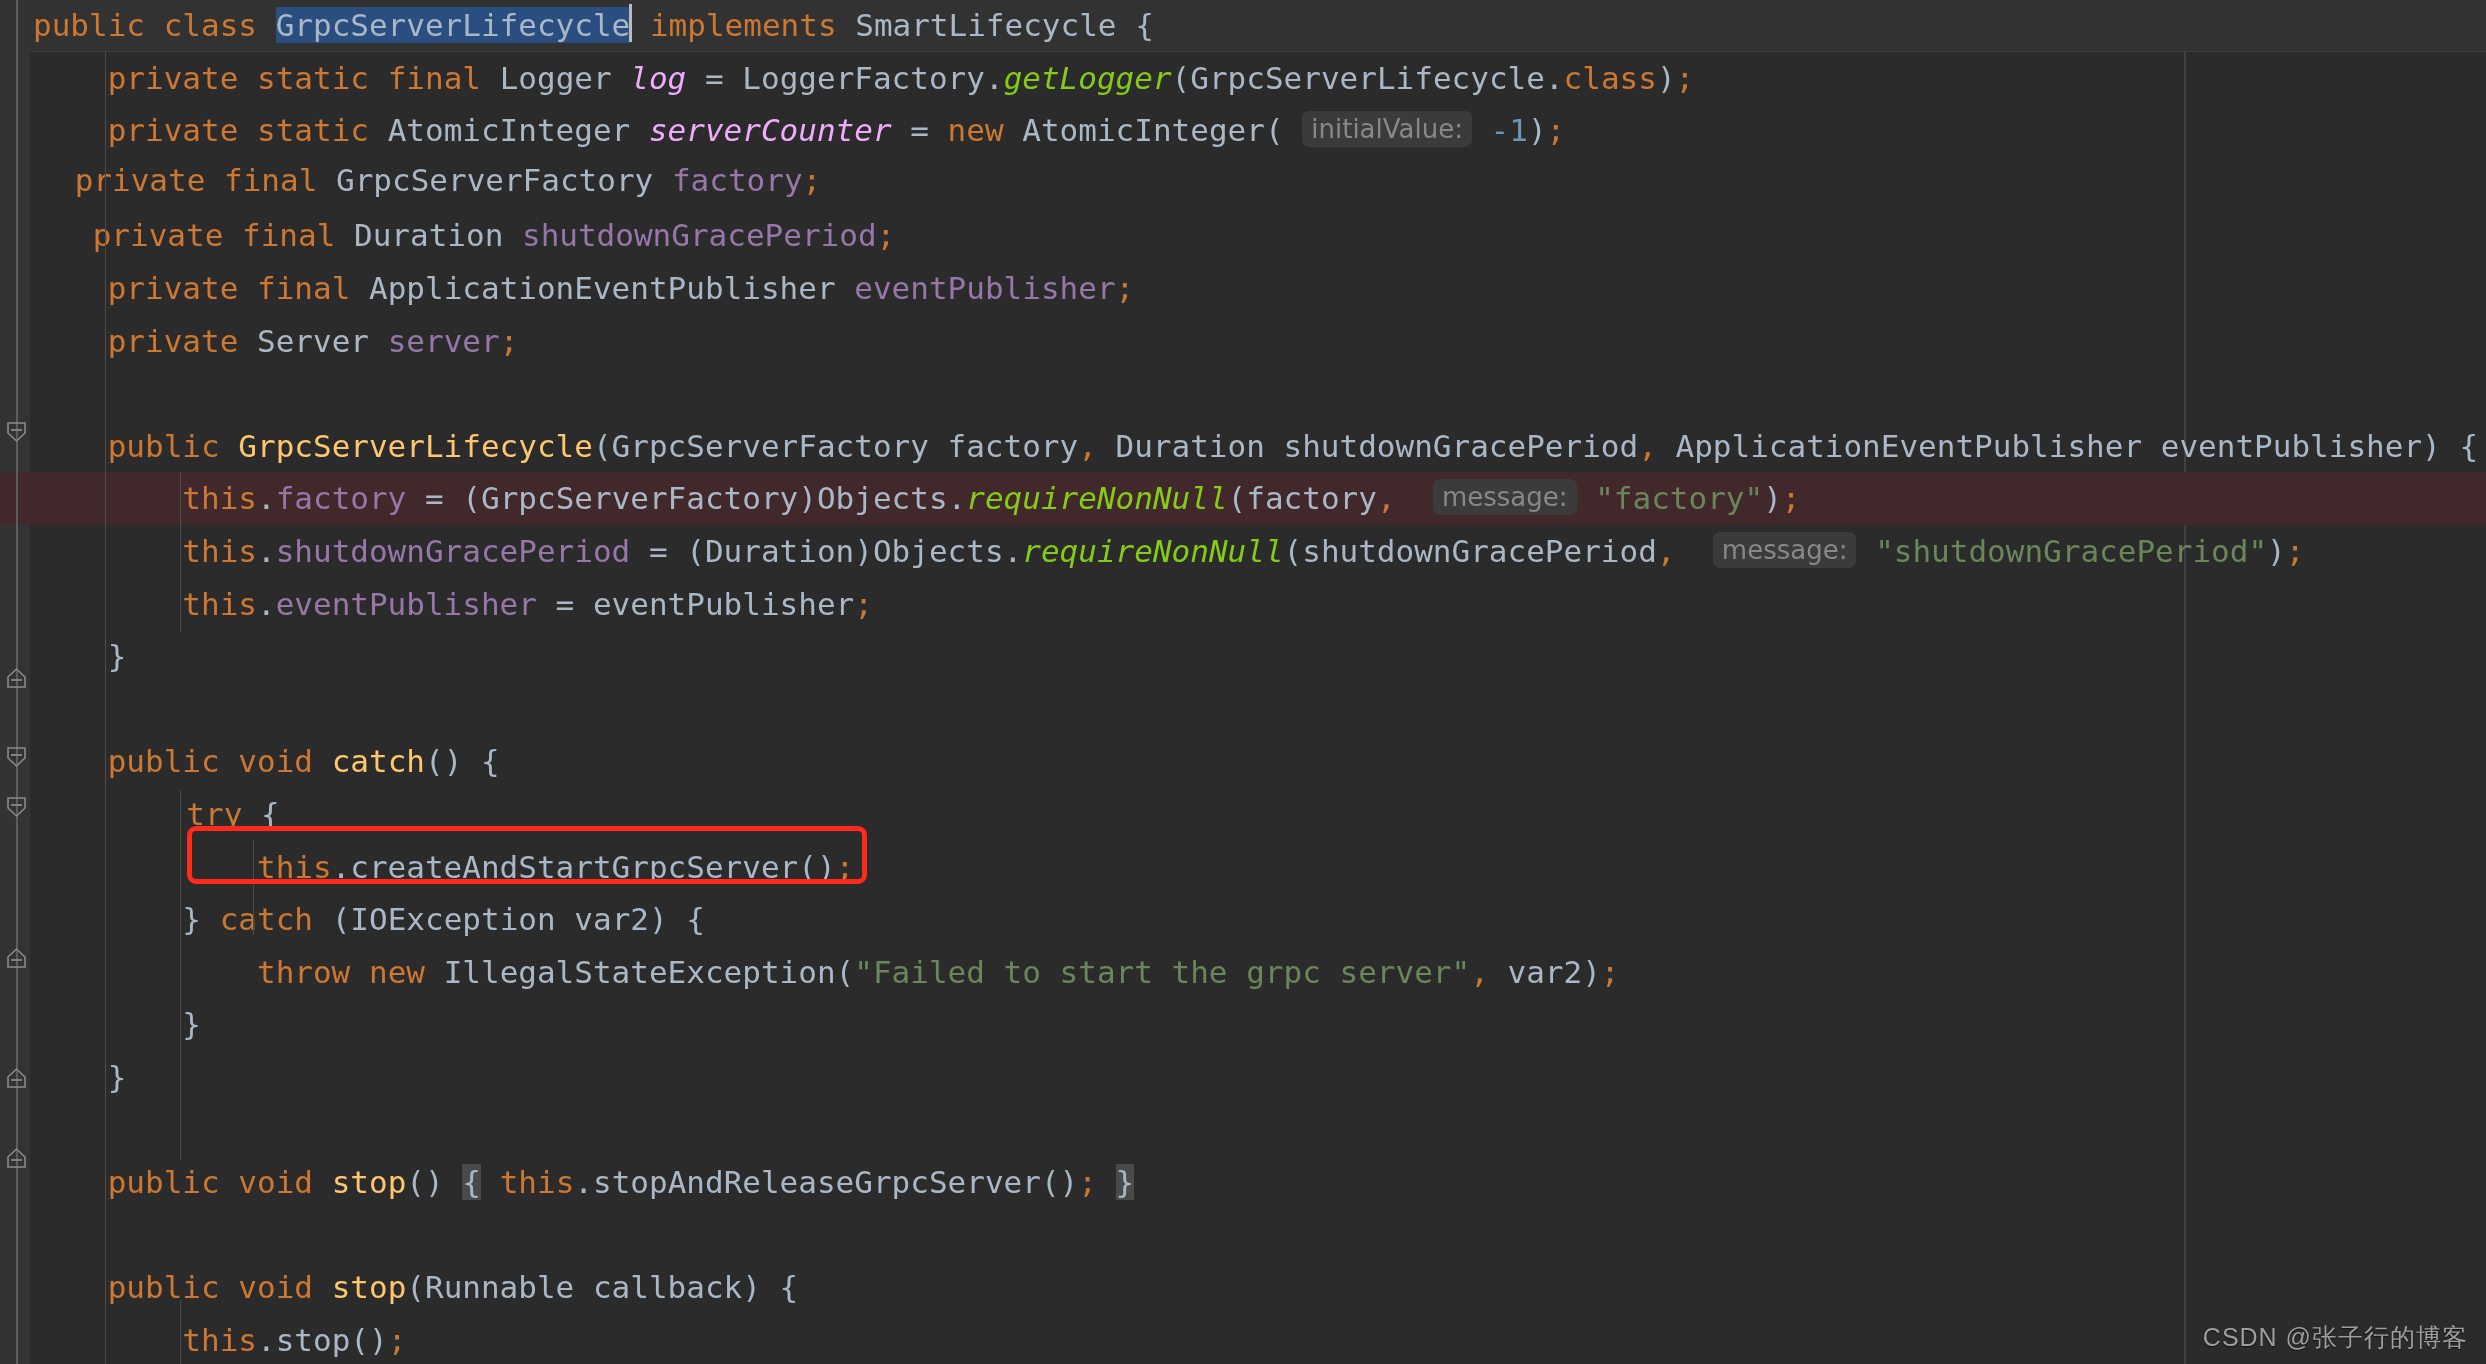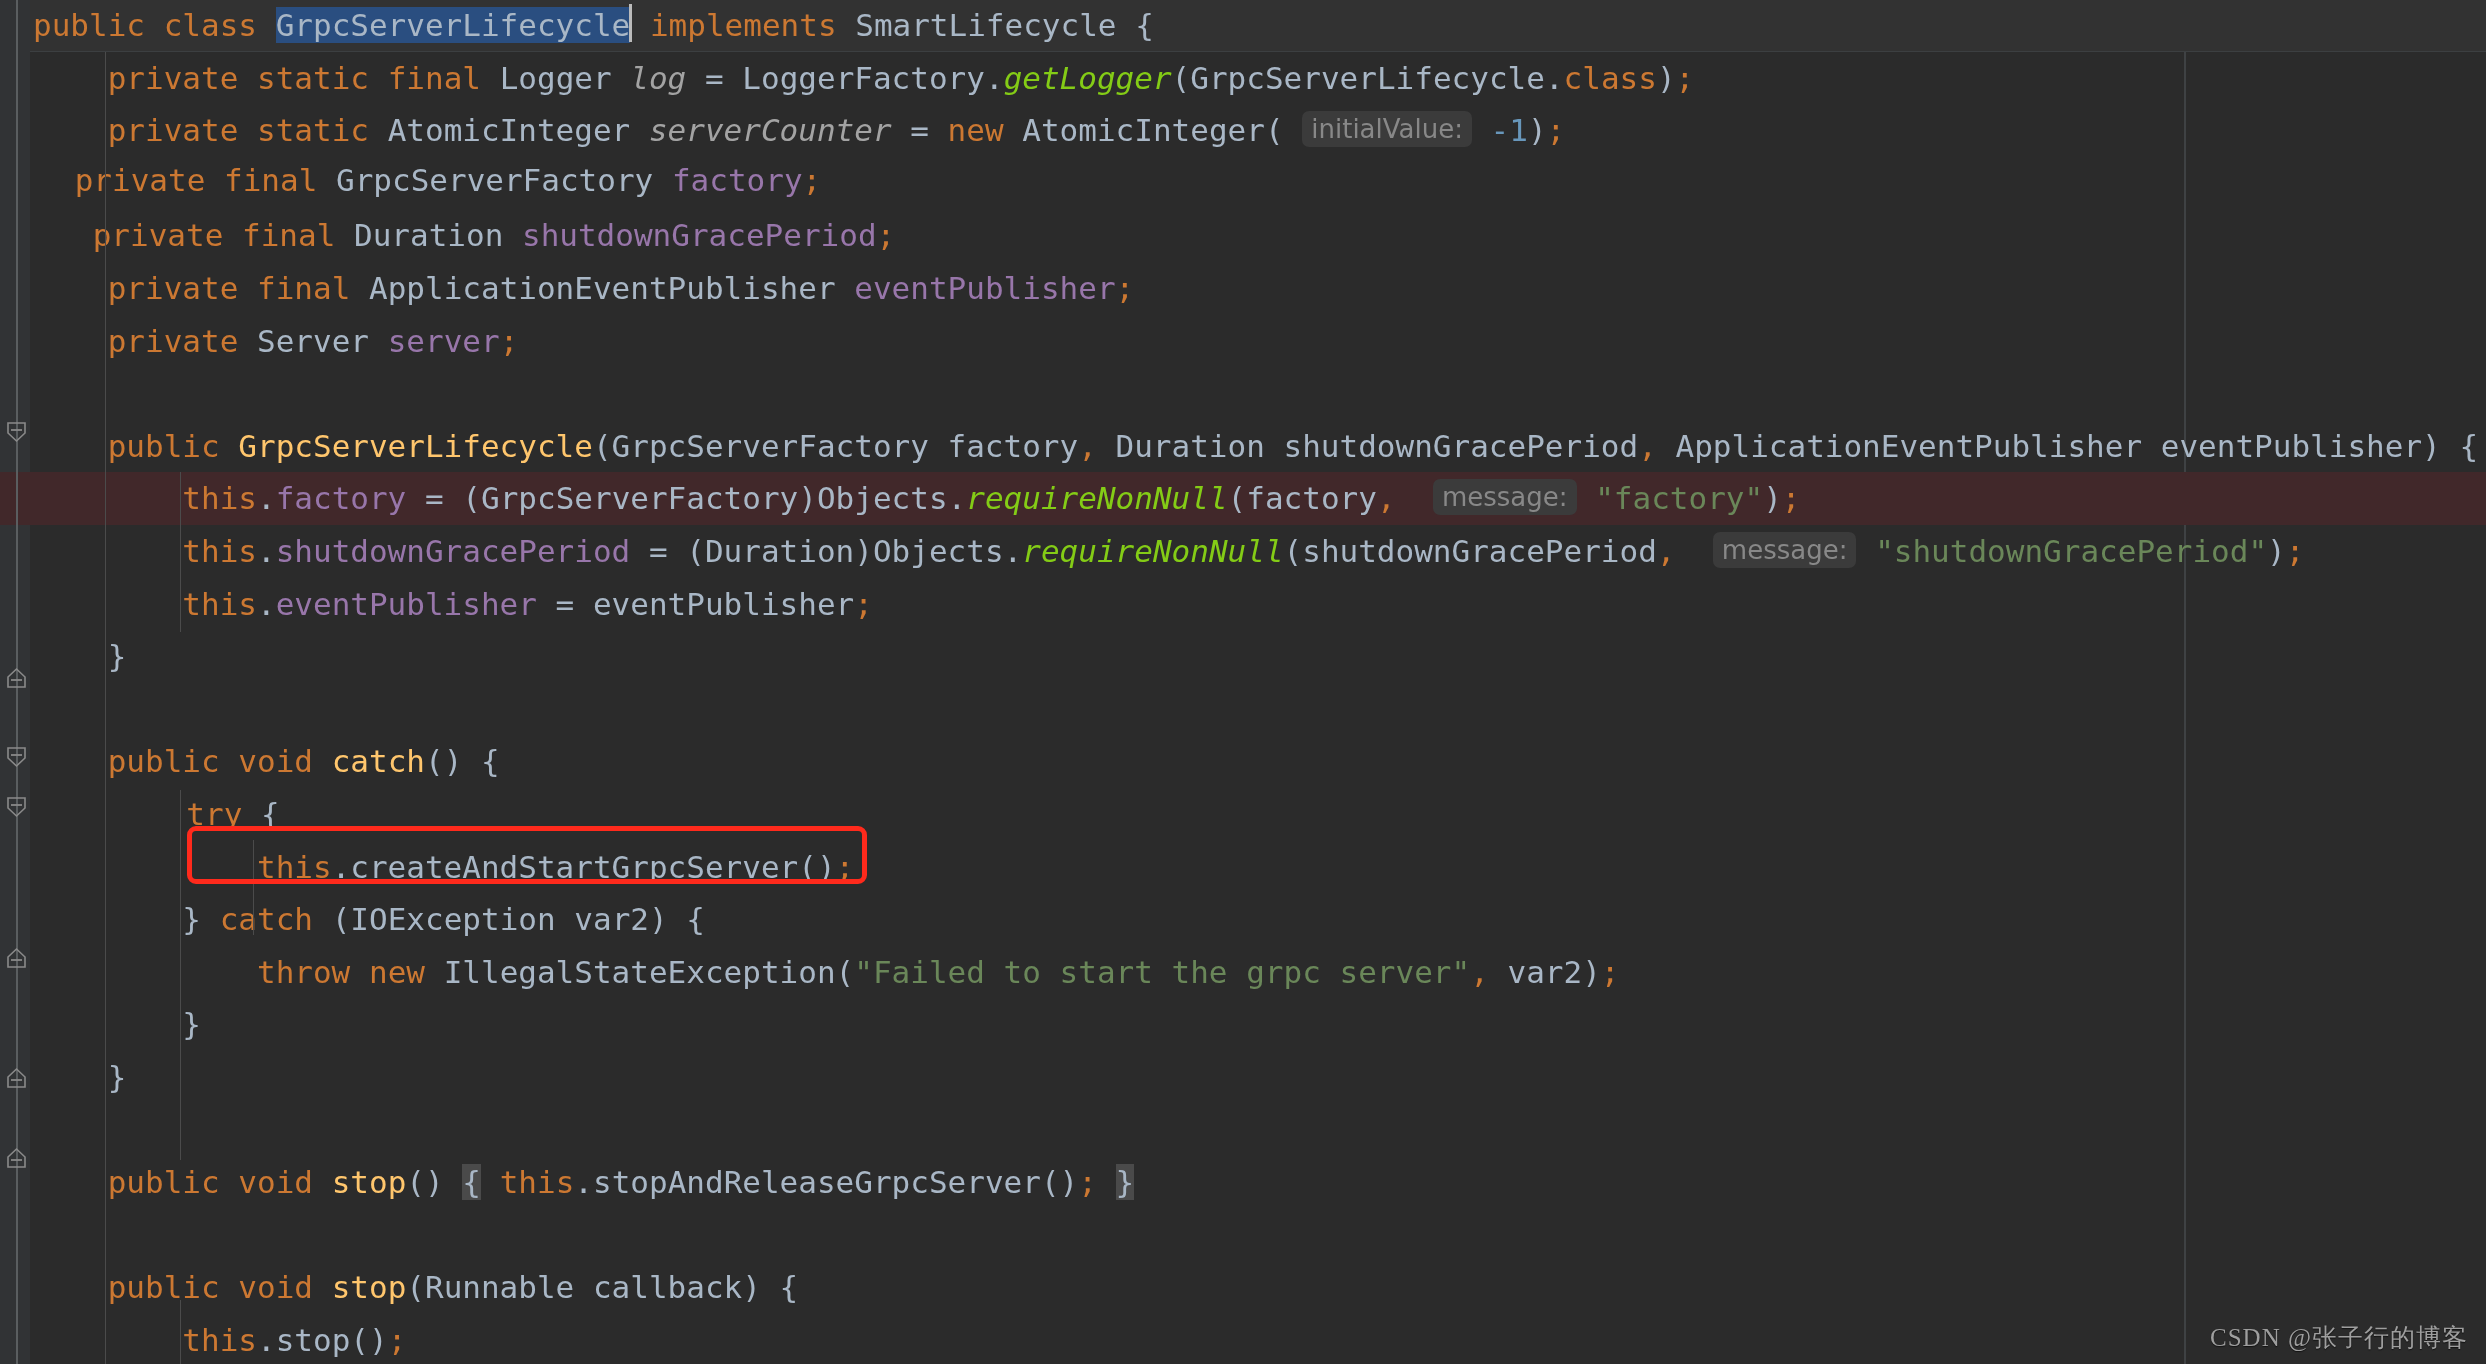--- a/index.html
+++ b/index.html
@@ -66,21 +66,21 @@
   }
   .err-line-gutter{
     position:absolute; left:0; width:30px; height:53px;
     background:#41282A;
   }
 
   
   .kw      { color:#CC7832; }
   .plain   { color:#A9B7C6; }
   .field   { color:#9876AA; }
-  .static  { color:#a3a3a3; font-style:italic; }
+  .static  { color:#f0abfc; font-style:italic; }
   .statm   { color:#84cc16; font-style:italic; }
   .method  { color:#FFC66D; }
   .str     { color:#6A8759; }
   .num     { color:#6897BB; }
   .semi    { color:#CC7832; }
   .ctor    { color:#FFC66D; }
 
   
   .sel{
     background:#2A4E80;
@@ -121,21 +121,21 @@
     left:187px; top:826px; width:680px; height:58px;
     border:5px solid #FF2A1C;
     border-radius:9px;
     pointer-events:none;
   }
 
   
   #watermark{
     position:absolute; right:18px; bottom:10px;
     color:#9E9E9E;
-    font-family:Liberation Serif, serif;
+    font-family:Liberation Sans, sans-serif;
     font-size:25px;
     letter-spacing:1px;
     text-shadow:0 1px 1px rgba(0,0,0,.6);
   }
 </style>
 </head>
 <body>
 
 <div id="editor">
 

